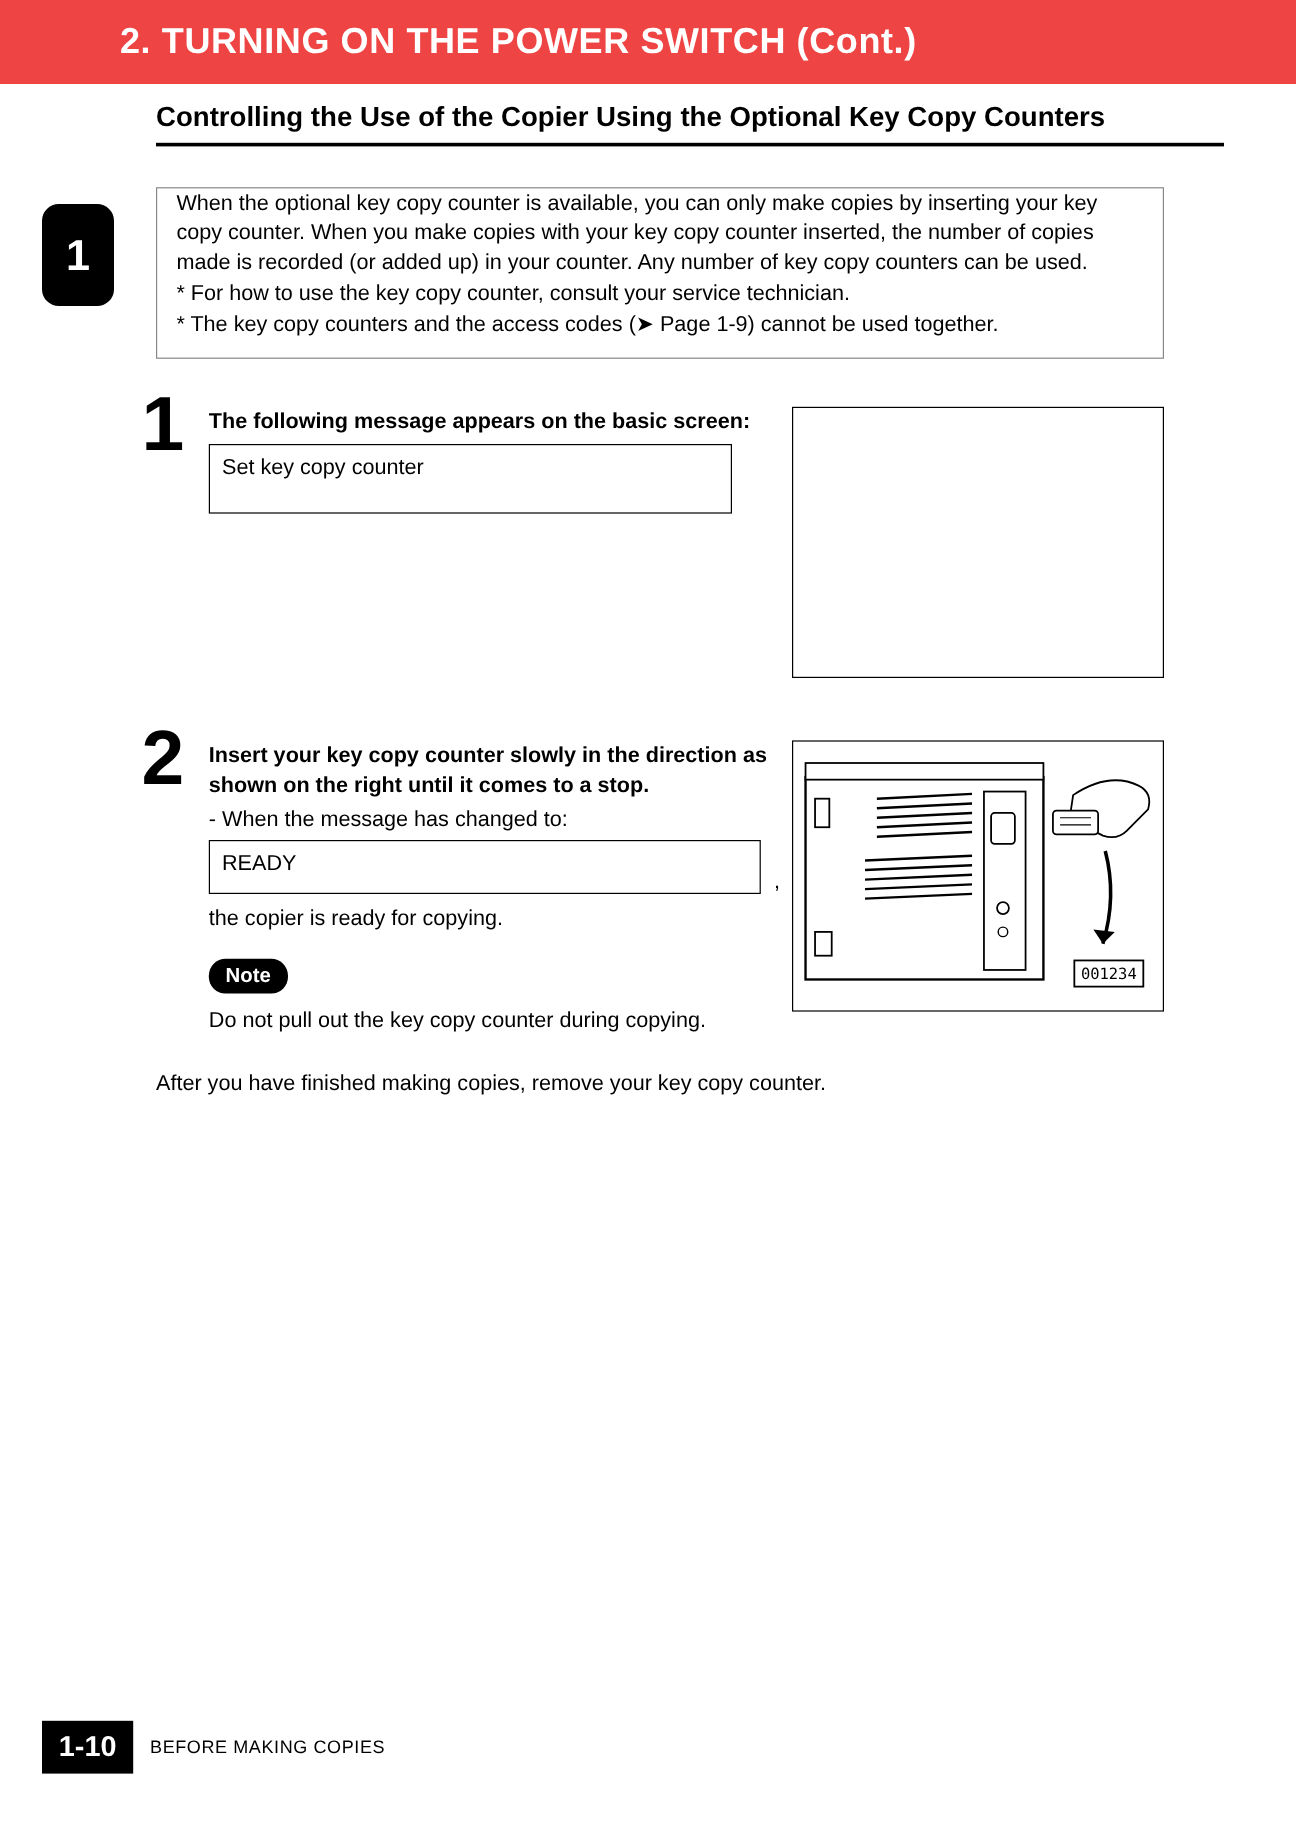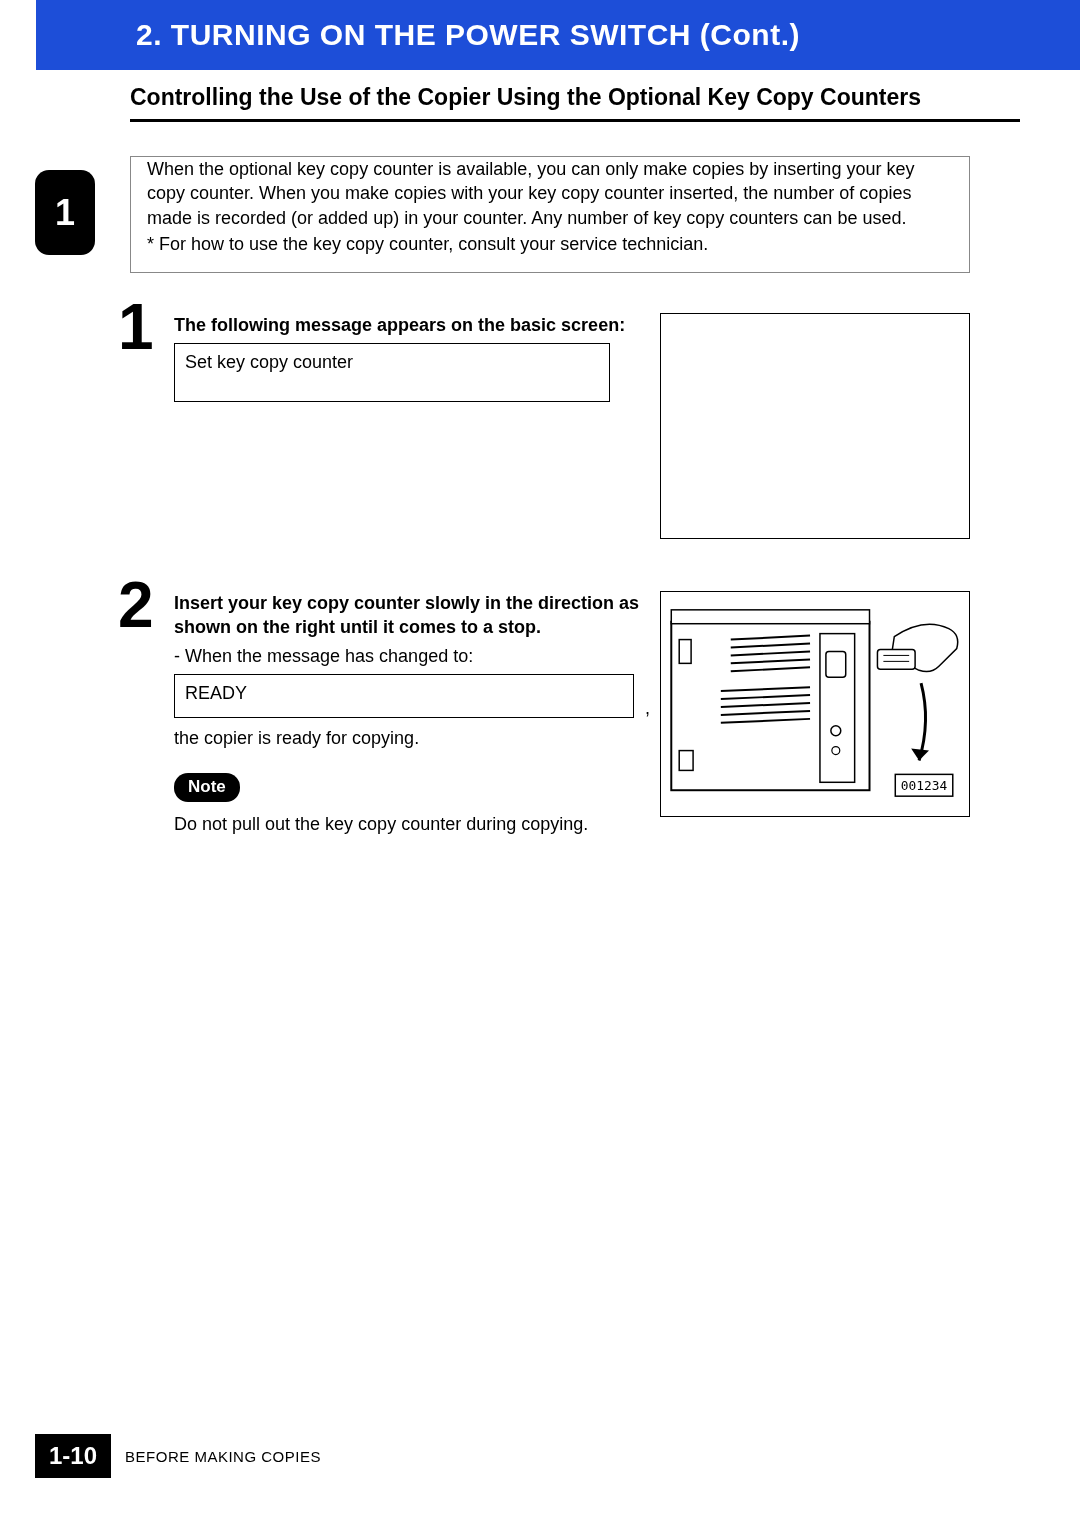--- a/index.html
+++ b/index.html
@@ -5,27 +5,26 @@
   * { margin: 0; padding: 0; box-sizing: border-box; }
   body {
     font-family: Arial, Helvetica, sans-serif;
     background: #fff;
     width: 1080px;
     height: 1526px;
     position: relative;
     color: #000;
   }
   .title-bar {
-    background: #1d4ed8;
+    background: #ef4444;
     color: #fff;
     padding: 18px 0 18px 100px;
     font-size: 30px;
     font-weight: bold;
     letter-spacing: 0.5px;
-    margin-left: 36px;
   }
   .subtitle-wrap {
     padding: 14px 60px 8px 130px;
   }
   .subtitle {
     font-size: 23px;
     font-weight: bold;
   }
   .subtitle-underline {
     height: 3px;
@@ -160,20 +159,21 @@
   <div class="subtitle-underline"></div>
 </div>
 
 <div class="chapter-tab">
   <span>1</span>
 </div>
 
 <div class="info-box">
   <span>When the optional key copy counter is available, you can only make copies by inserting your key copy counter. When you make copies with your key copy counter inserted, the number of copies made is recorded (or added up) in your counter. Any number of key copy counters can be used.</span>
   <span class="bullet">* For how to use the key copy counter, consult your service technician.</span>
+  <span class="bullet">* The key copy counters and the access codes (➤ Page 1-9) cannot be used together.</span>
 </div>
 
 <div class="steps-area">
 
   
   <div class="step">
     <div class="step-row">
       <div class="step-left">
         <div class="step-num">1</div>
         <div class="step-content">
@@ -245,20 +245,21 @@
           <path d="M262 92 Q272 130 260 170" fill="none" stroke="#000" stroke-width="3"></path>
           <polygon points="260,170 252,158 270,160" fill="#000"></polygon>
 
           <rect x="236" y="184" width="58" height="22" fill="#fff" stroke="#000" stroke-width="1.5"></rect>
           <text x="265" y="200" text-anchor="middle" font-size="13" font-family="monospace">001234</text>
         </svg>
       </div>
     </div>
   </div>
 
+  <div class="after-text">After you have finished making copies, remove your key copy counter.</div>
 
 </div>
 
 <div class="footer">
   <div class="page-num">
     <span>1-10</span>
   </div>
   <div class="footer-text">BEFORE MAKING COPIES</div>
 </div>
 

